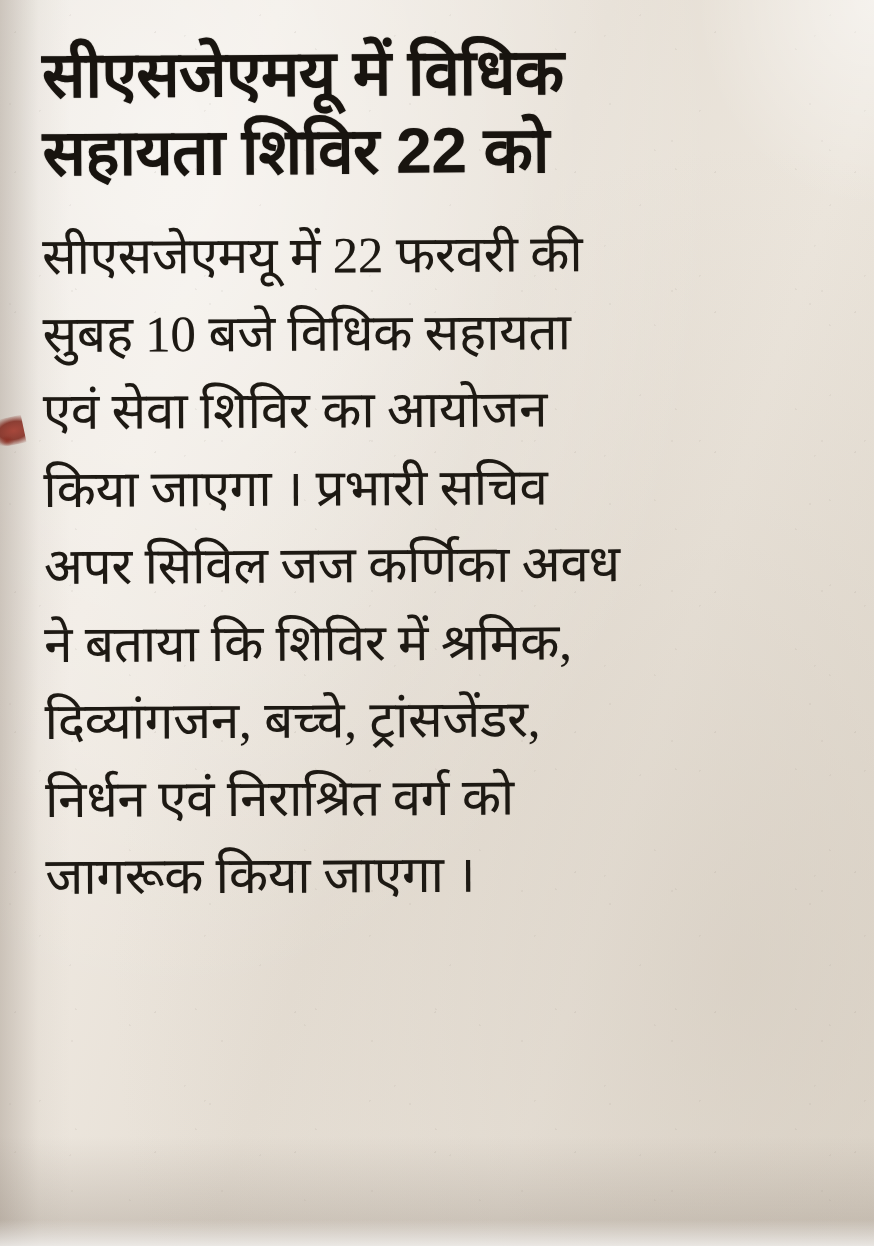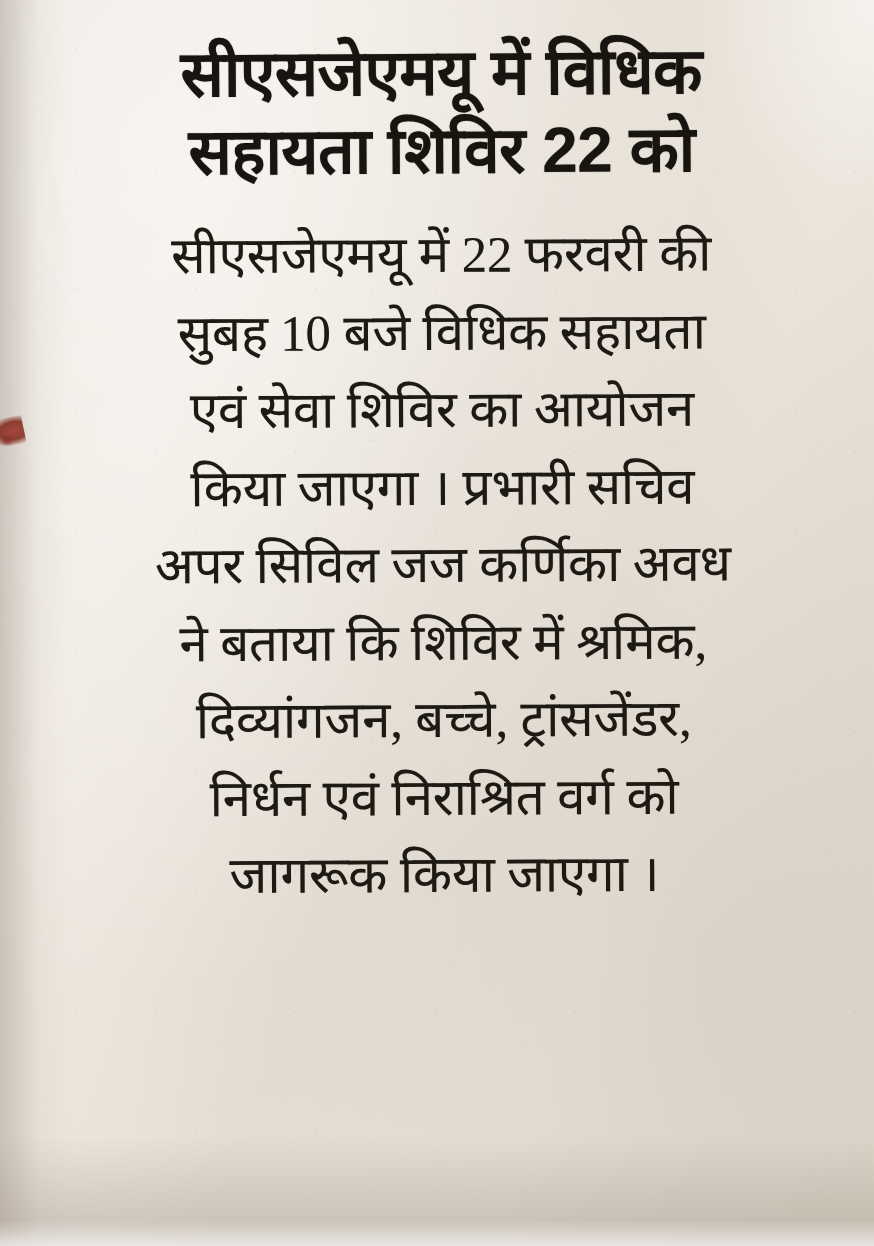--- a/index.html
+++ b/index.html
@@ -17,21 +17,20 @@
   
   .clipping {
     position: relative;
     width: 874px;
     height: 1246px;
     background:
       radial-gradient(ellipse at 18% 12%, rgba(255,255,255,0.55) 0%, rgba(255,255,255,0) 55%),
       radial-gradient(ellipse at 85% 78%, rgba(205,195,182,0.50) 0%, rgba(205,195,182,0) 60%),
       linear-gradient(108deg, #e9e3da 0%, #efe9e1 22%, #e6dfd5 48%, #ece6dd 70%, #e2dbd0 100%);
     overflow: hidden;
-    text-align: center;
   }
 
   
   .grain {
     position: absolute;
     inset: 0;
     pointer-events: none;
     opacity: 0.55;
     background-image:
       radial-gradient(circle at 11% 23%, rgba(120,108,96,0.18) 0 1px, transparent 1px),

